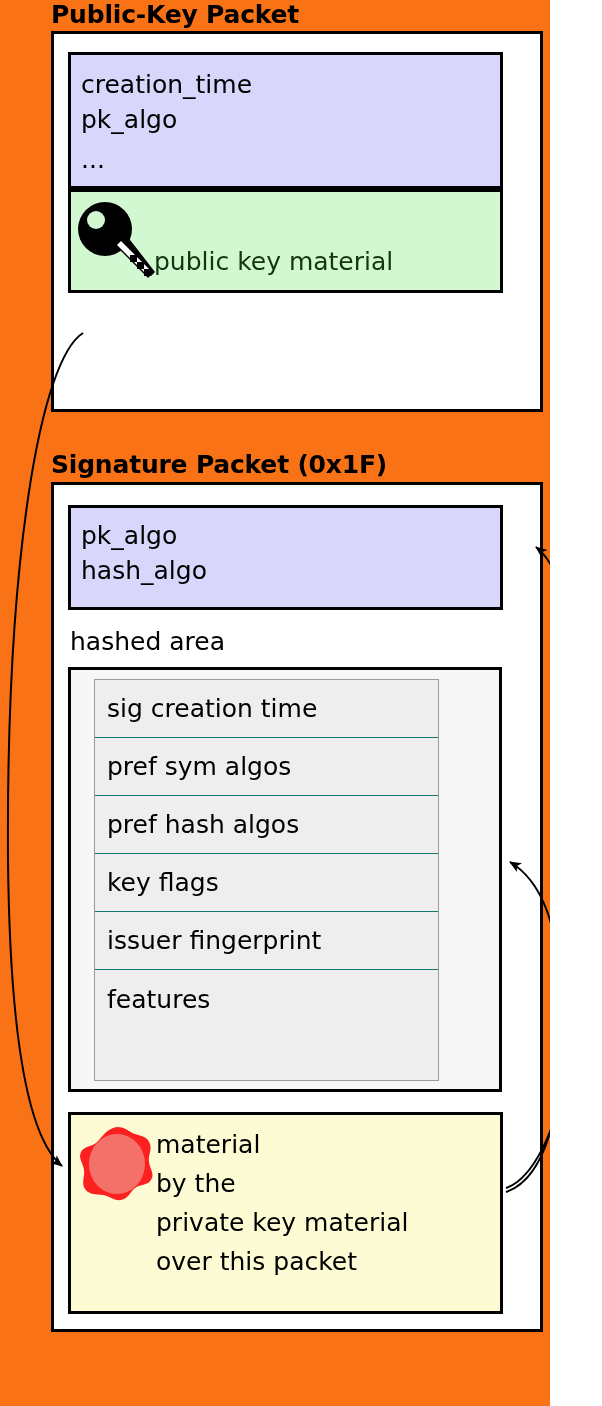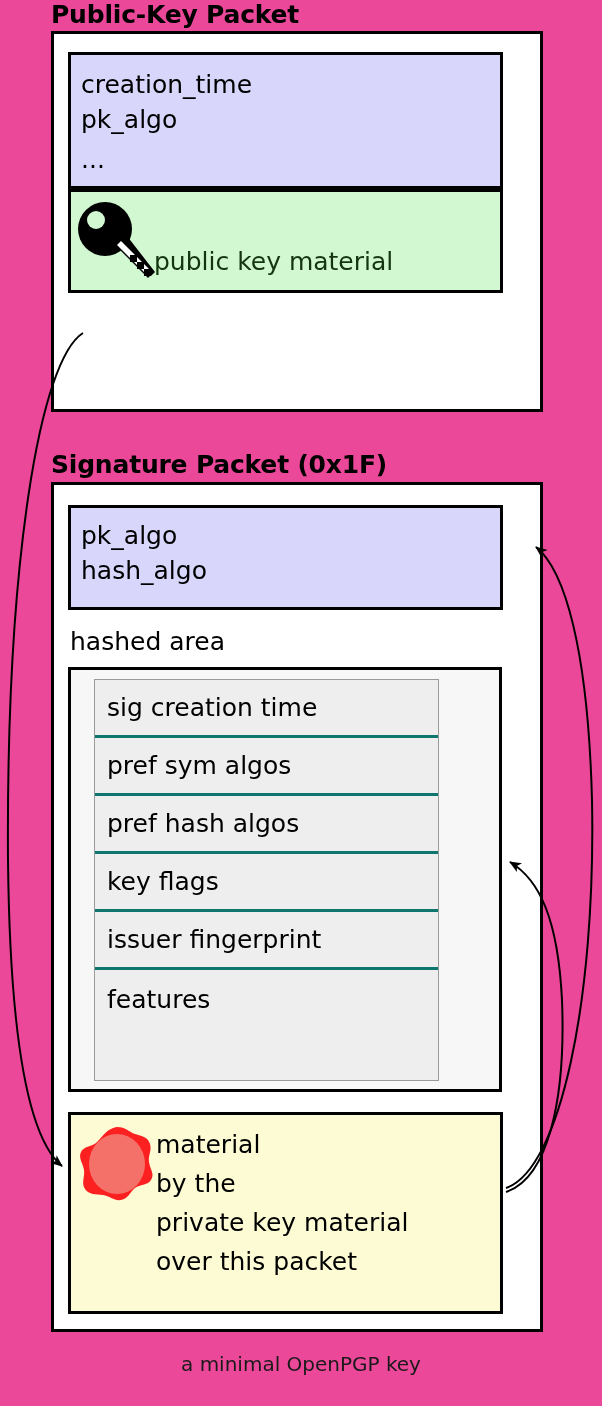--- a/index.html
+++ b/index.html
@@ -6,23 +6,23 @@
     margin: 0;
     padding: 0;
     background: #ffffff;
   }
   body {
     font-family: "DejaVu Sans", sans-serif;
     -webkit-font-smoothing: antialiased;
   }
   #stage {
     position: relative;
-    width: 602px;
+    width: 550px;
     height: 1406px;
-    background: #ec4899;
+    background: #f97316;
     overflow: hidden;
   }
 
   
   .packet-title {
     position: absolute;
     font-weight: bold;
     font-size: 25px;
     color: #000000;
     letter-spacing: -0.2px;
@@ -71,21 +71,21 @@
   }
   .subpacket-list {
     position: absolute;
     box-sizing: border-box;
     border: 1px solid #9a9a9a;
     background: #eeeeee;
   }
   .subpacket {
     box-sizing: border-box;
     height: 58px;
-    border-bottom: 3px solid #0f766e;
+    border-bottom: 1px solid #0f766e;
     display: flex;
     align-items: center;
     padding-left: 12px;
     font-size: 25px;
     color: #000000;
     white-space: nowrap;
   }
   .subpacket:last-child { border-bottom: none; }
 
   
@@ -214,15 +214,14 @@
 
     <path d="M 506 1188
              C 560 1170, 596 1000, 592 800
              C 588 650, 565 570, 536 547" fill="none" stroke="#000000" stroke-width="2" marker-end="url(#ah)"></path>
 
     <path d="M 506 1192
              C 548 1178, 566 1100, 562 1000
              C 558 920, 540 880, 510 862" fill="none" stroke="#000000" stroke-width="2" marker-end="url(#ah)"></path>
   </svg>
 
-  <div class="caption" style="left:0px; top:1352px;">a minimal OpenPGP key</div>
 
 </div>
 
 </body></html>

